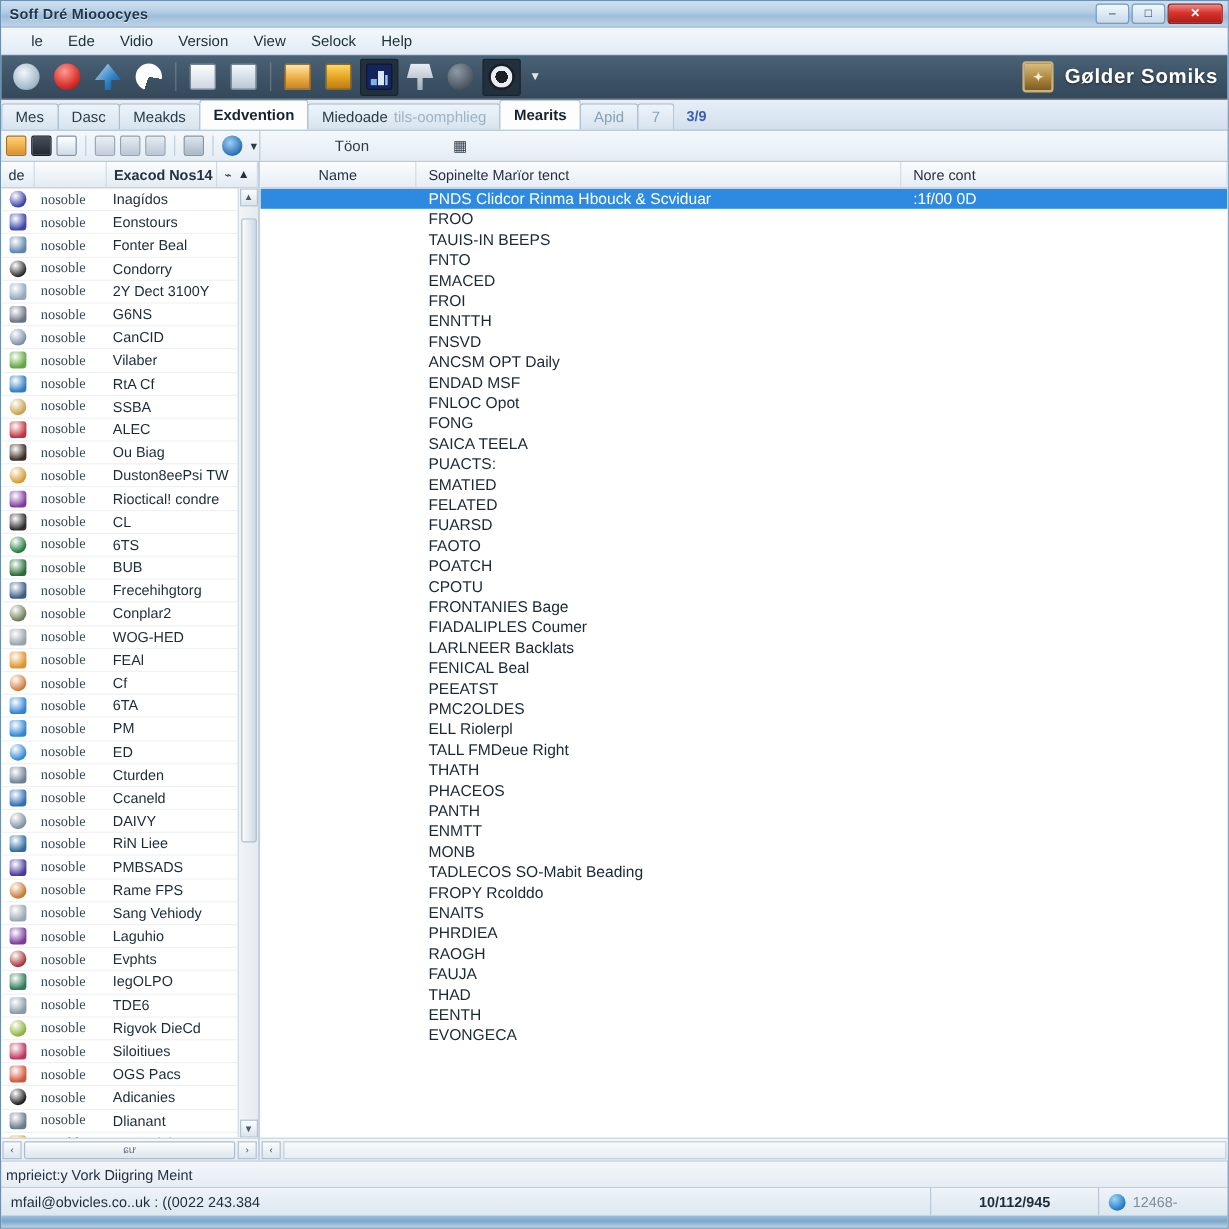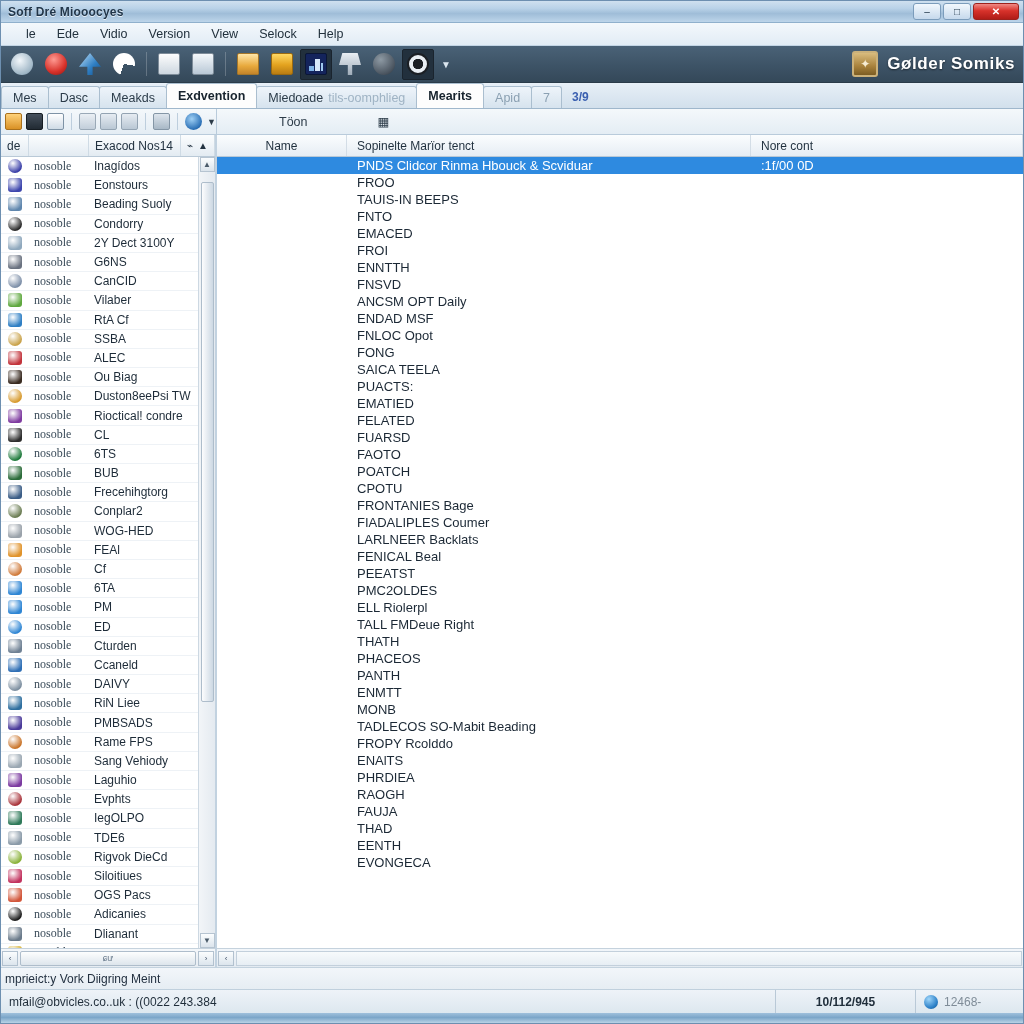--- a/index.html
+++ b/index.html
@@ -182,21 +182,21 @@
     border-bottom: 1px solid #b9c9d7;
     font-size: 12px; color: #223240;
   }
   .lph {
     display: flex; align-items: center; padding: 0 6px;
     border-right: 1px solid #cfdbe5;
     filter: blur(.25px); white-space: nowrap; overflow: hidden; text-align: center;
   }
   .lph.c1 { width: 28px; }
   .lph.c2 { width: 60px; }
-  .lph.c3 { flex: 1; font-weight: normal; }
+  .lph.c3 { flex: 1; font-weight: bold; }
   .lph.c4 { width: 34px; justify-content: space-between; font-size: 10px; }
   .lp-list { flex: 1; overflow: hidden; position: relative; }
   .lp-rows { position: absolute; inset: 0 17px 0 0; overflow: hidden; }
   .lrow {
     height: 19.2px; display: flex; align-items: center;
     border-bottom: 1px solid #eef2f6;
     font-size: 12px; color: #1d2b38;
   }
   .lrow .cell-ico { width: 28px; display: flex; align-items: center; justify-content: center; }
   .lrow .cell-state { width: 60px; padding-left: 5px; color: #3a4b59; filter: blur(.3px); font-family: Liberation Serif, serif; }
@@ -440,21 +440,21 @@
                 <span class="gico" style="background: radial-gradient(circle at 35% 30%, rgba(255, 255, 255, 0.55), rgb(61, 70, 173) 70%); border-radius: 3px;"></span>
               </div>
               <div class="cell-state">nosoble</div>
               <div class="cell-name">Eonstours</div>
             </div>
             <div class="lrow">
               <div class="cell-ico">
                 <span class="gico" style="background: radial-gradient(circle at 35% 30%, rgba(255, 255, 255, 0.55), rgb(95, 134, 173) 70%); border-radius: 3px;"></span>
               </div>
               <div class="cell-state">nosoble</div>
-              <div class="cell-name">Beading Suoly</div>
+              <div class="cell-name">Fonter Beal</div>
             </div>
             <div class="lrow">
               <div class="cell-ico">
                 <span class="gico" style="background: radial-gradient(circle at 35% 30%, rgba(255, 255, 255, 0.55), rgb(42, 42, 42) 70%); border-radius: 50%;"></span>
               </div>
               <div class="cell-state">nosoble</div>
               <div class="cell-name">Condorry</div>
             </div>
             <div class="lrow">
               <div class="cell-ico">

